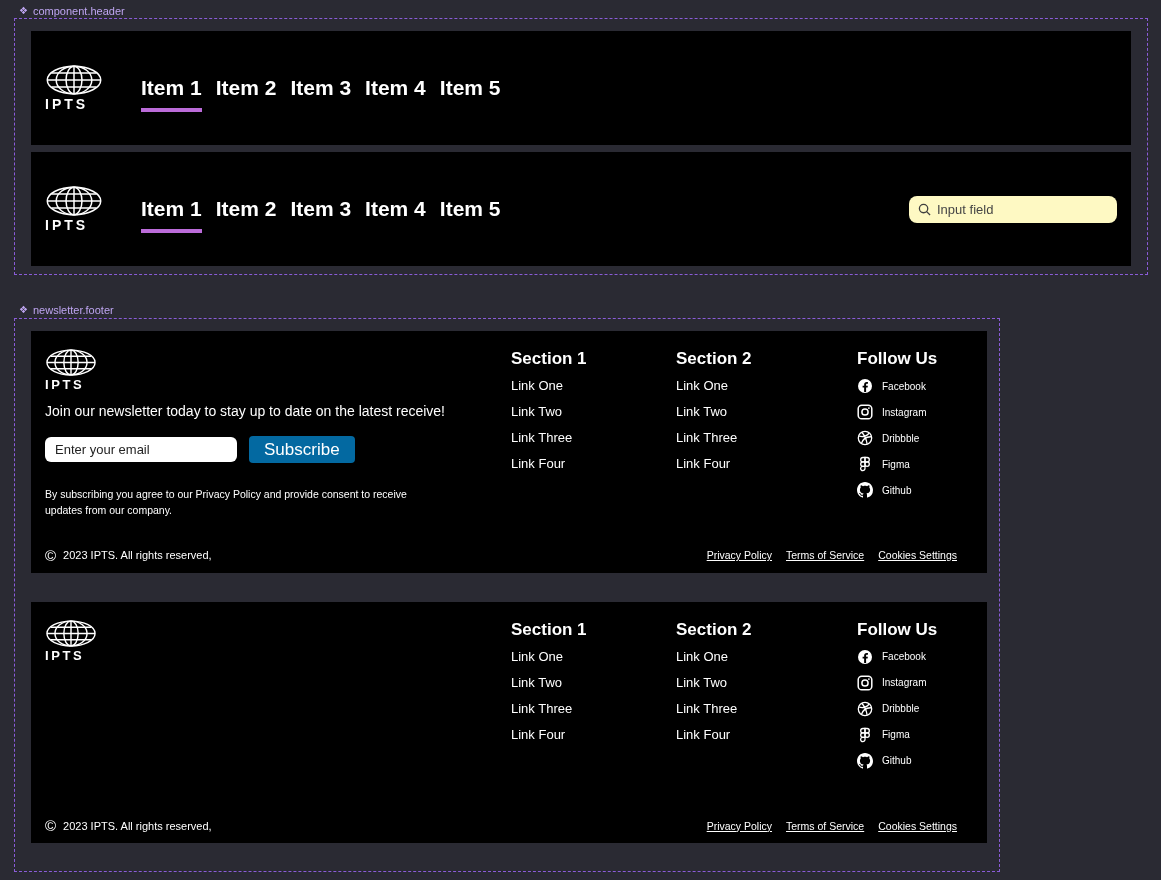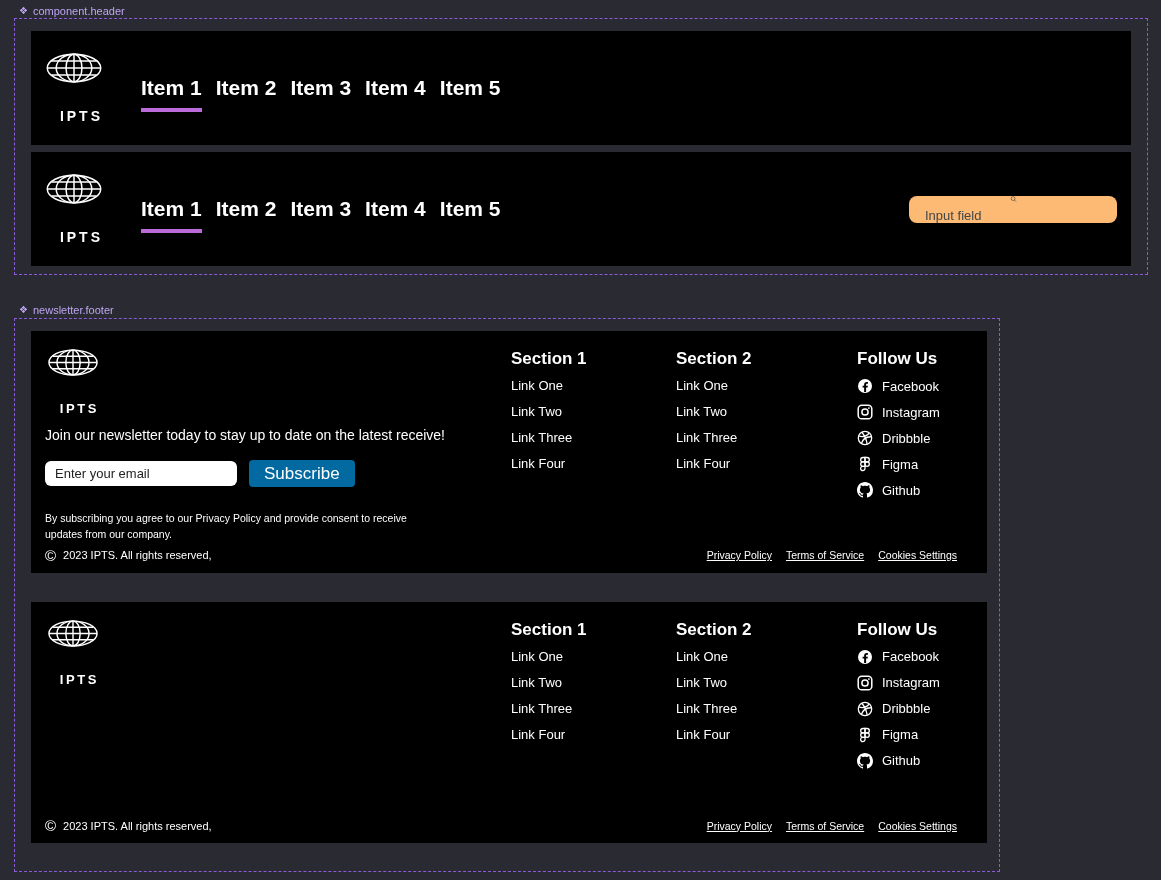--- a/index.html
+++ b/index.html
@@ -8,46 +8,46 @@
 
   .group-label { position:absolute; display:flex; align-items:center; gap:5px; font-size:11px; color:#BFA6F2; }
   .group-label .diamond { font-size:10px; line-height:1; }
 
   .group-frame { position:absolute; border:1px dashed #8A5CD8; display:flex; flex-direction:column; }
 
   #header-label { left:19px; top:5px; }
   #header-frame { left:14px; top:18px; width:1134px; height:257px; padding:12px 16px 8px; gap:7px; }
   .header-bar { background:#000; flex:1; display:flex; align-items:center; padding:0 14px; }
 
-  .logo { display:flex; flex-direction:column; align-items:flex-end;gap:24px; }
+  .logo { display:flex; flex-direction:column; align-items:flex-start; }
   .logo svg { display:block; }
   .logo-text { font-weight:bold; letter-spacing:3px; margin-top:1px; }
   .header-bar .logo-text { font-size:14px; }
   .footer-box .logo-text { font-size:13px; letter-spacing:2.6px; }
 
   .nav { display:flex; gap:14px; margin-left:38px; }
   .nav-item { position:relative; font-size:21px; font-weight:700; cursor:pointer; white-space:nowrap; }
   .nav-item.active::after { content:""; position:absolute; left:0; right:0; bottom:-12px; height:4px; background:#BB6BD9; }
 
-  .search-box { margin-left:auto; width:208px; height:27px; background:#fdba74; border-radius:8px; display:flex; align-items:center; gap:6px; padding:0 9px;flex-direction:column; }
+  .search-box { margin-left:auto; width:208px; height:27px; background:#fef9c3; border-radius:8px; display:flex; align-items:center; gap:6px; padding:0 9px; }
   .search-box input { border:none; outline:none; flex:1; min-width:0; font-size:13px; font-family:inherit; color:#222; background:transparent; }
   .search-box input::placeholder { color:#454545; }
 
   #footer-label { left:19px; top:304px; }
   #footer-frame { left:14px; top:318px; width:986px; height:554px; padding:12px 12px 28px 16px; gap:29px; }
 
   .footer-box { background:#000; height:242px; padding:18px 30px 10px 14px; display:flex; flex-direction:column; }
   .f-top { display:flex; flex:1; }
   .f-left { width:466px; }
   .f-col { width:165px; }
   .f-col.two { width:181px; }
   .f-follow { flex:1; }
   .col-title { font-size:17px; font-weight:700; margin-bottom:9px; }
   .col-link { display:block; font-size:13px; color:#fff; text-decoration:none; margin-bottom:11px; line-height:15px; cursor:pointer; }
-  .social-row { display:flex; align-items:center; gap:9px; margin-bottom:10px; text-decoration:none; color:#fff; font-size:13px; cursor:pointer; }
+  .social-row { display:flex; align-items:center; gap:9px; margin-bottom:10px; text-decoration:none; color:#fff; font-size:10px; cursor:pointer; }
   .social-row svg { flex:0 0 auto; }
 
   .newsletter { font-size:14px; margin:11px 0 17px; }
   .subscribe-row { display:flex; gap:12px; align-items:center; }
   .email-input { width:192px; height:25px; border-radius:6px; border:none; outline:none; padding:0 10px; font-size:13px; font-family:inherit; color:#111; }
   .email-input::placeholder { color:#222; }
   .subscribe-btn { height:27px; padding:0 15px; background:#0369a1; color:#fff; border:none; border-radius:4px; font-size:17px; font-family:inherit; cursor:pointer; }
   .fine-print { font-size:10.5px; line-height:1.55; max-width:385px; margin-top:23px; }
 
   .f-bottom { display:flex; justify-content:space-between; align-items:center; }

